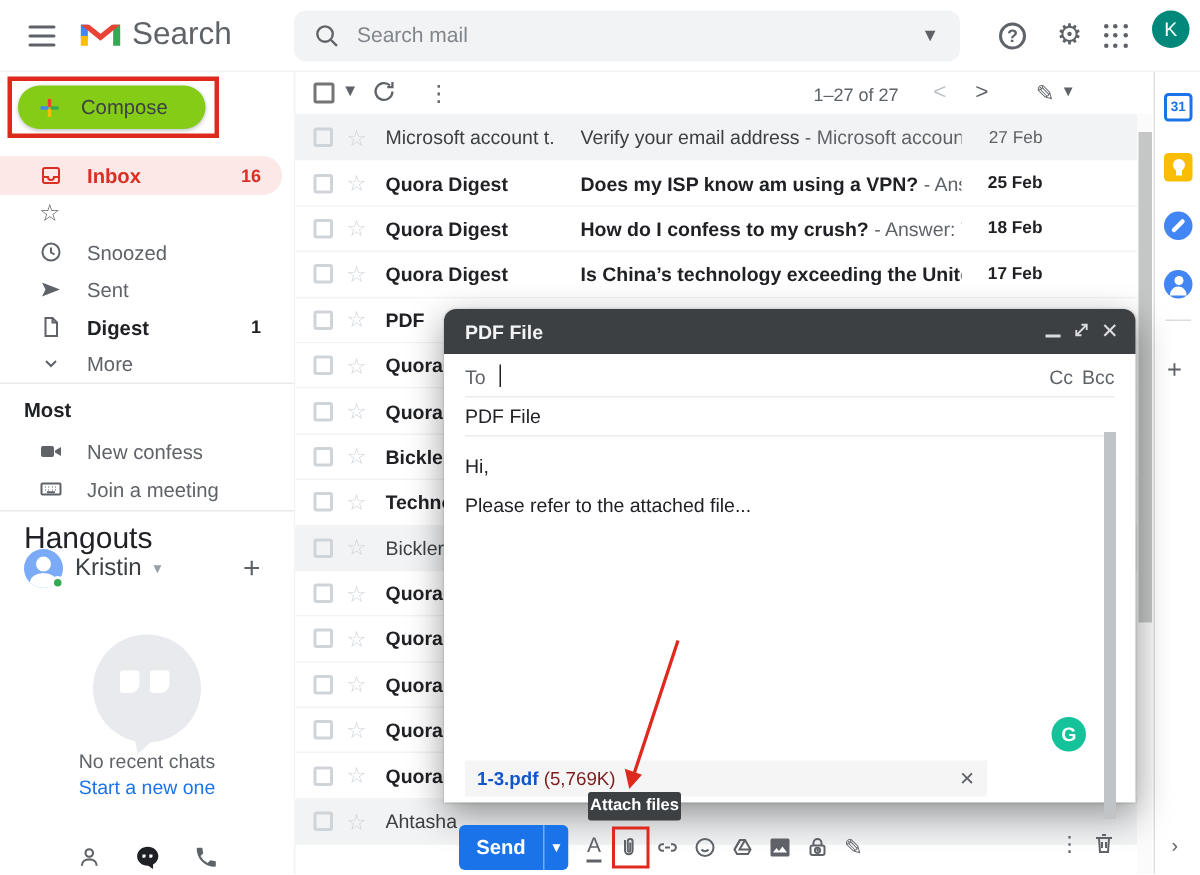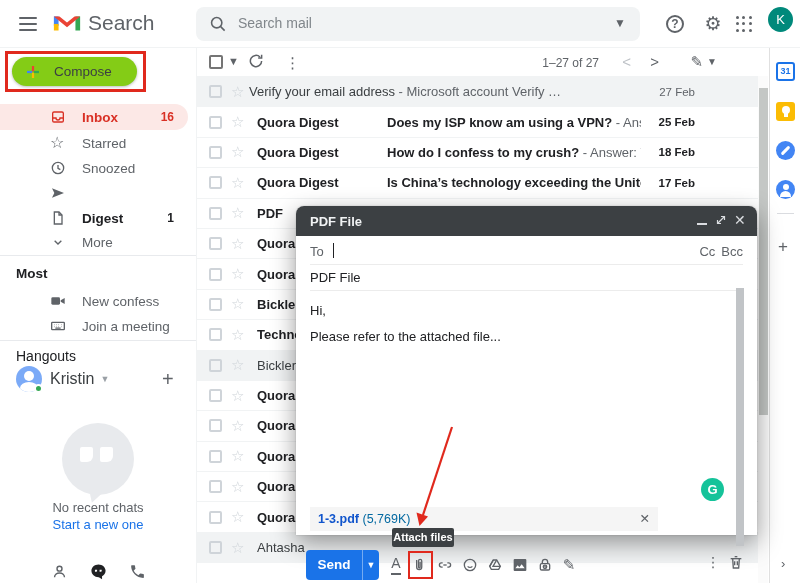--- a/index.html
+++ b/index.html
@@ -24,31 +24,31 @@
   .apps-i { left:736px; top:16px; width:16px; height:16px; display:grid; grid-template-columns:repeat(3,1fr); gap:3px; }
   .apps-i i { width:3px; height:3px; background:#5f6368; border-radius:50%; }
   .avatar-k { position:absolute; left:768px; top:7px; width:25px; height:25px; border-radius:50%; background:#00897b; color:#fff; font-size:13px; text-align:center; line-height:25px; }
 
   
   .sidebar { position:absolute; left:0; top:48px; width:196px; height:535px; background:#fff; }
   .compose-annot { position:absolute; left:5px; top:3px; width:141px; height:41px; border:3px solid #e0291d; z-index:9; pointer-events:none; }
   .compose-btn { position:absolute; left:12px; top:9px; width:125px; height:29px; background:#84cc16; border-radius:15px; box-shadow:0 1px 3px rgba(60,64,67,.35); cursor:pointer; display:flex; align-items:center; }
   .compose-btn .plus { margin-left:12px; }
   .compose-btn .lbl { margin-left:12px; font-size:13.5px; color:#3c4043; }
-  .navitem { position:absolute; left:0; width:188px; height:26px; display:flex; align-items:center; font-size:13.5px; color:#5f6368; cursor:pointer;padding-left:24px; }
+  .navitem { position:absolute; left:0; width:188px; height:26px; display:flex; align-items:center; font-size:13.5px; color:#5f6368; cursor:pointer; }
   .navitem .nicon { width:16px; margin-left:26px; display:flex; color:#5f6368; }
   .navitem .nlabel { margin-left:16px; flex:1; }
   .navitem .ncount { margin-right:14px; font-size:12px; }
   .navitem.active { background:#fce8e6; border-radius:0 14px 14px 0; color:#d93025; font-weight:bold; }
   .navitem.active .nicon { color:#d93025; }
   .navitem.active .ncount { color:#d93025; font-weight:bold; }
   .navitem.bold { color:#202124; font-weight:bold; }
   .sb-divider { position:absolute; left:0; width:196px; height:1px; background:#e8eaed; }
   .sb-title { position:absolute; left:16px; font-size:13.5px; color:#202124; font-weight:bold; }
-  .hang-title { font-weight:normal; color:#202124; font-size:14px; }
+  .hang-title { font-weight:normal; color:#202124; font-size:20px; }
   .kristin-row { position:absolute; left:16px; top:316px; width:168px; height:30px; display:flex; align-items:center; cursor:pointer; }
   .kristin-av { position:relative; width:26px; height:26px; border-radius:50%; background:#7baaf7; overflow:hidden; }
   .kristin-av .head { position:absolute; left:8px; top:5px; width:10px; height:10px; background:#fff; border-radius:50%; }
   .kristin-av .bod { position:absolute; left:4px; top:16px; width:18px; height:12px; background:#fff; border-radius:50%; }
   .presence { position:absolute; left:34px; top:336px; width:9px; height:9px; background:#34a853; border:2px solid #fff; border-radius:50%; }
   .kristin-name { margin-left:8px; font-size:16px; color:#3c4043; }
   .kristin-caret { margin-left:6px; color:#9aa0a6; font-size:9px; }
   .hang-add { position:absolute; left:162px; top:320px; font-size:20px; color:#5f6368; cursor:pointer; }
   .hang-big { position:absolute; left:62px; top:375px; width:72px; height:72px; background:#e8eaed; border-radius:50%; }
   .hang-big .tail { position:absolute; left:24px; top:66px; width:0; height:0; border-left:8px solid transparent; border-right:8px solid transparent; border-top:14px solid #e8eaed; transform:rotate(18deg); }
@@ -113,21 +113,21 @@
   .cw-cursor { position:absolute; left:23px; top:7px; width:1px; height:15px; background:#202124; }
   .cw-ccbcc { position:absolute; right:0; top:8px; color:#5f6368; }
   .cw-ccbcc span { margin-left:6px; cursor:pointer; }
   .cw-subj { position:absolute; left:14px; top:59px; width:433px; height:26px; border-bottom:1px solid #ececec; font-size:13px; color:#202124; line-height:26px; }
   .cw-body { position:absolute; left:14px; top:85px; width:420px; font-size:13px; color:#202124; line-height:16px; }
   .cw-body .l1 { position:absolute; left:0; top:12px; }
   .cw-body .l2 { position:absolute; left:0; top:38px; }
   .cw-scroll { position:absolute; left:440px; top:82px; width:8px; height:258px; background:#c1c4c7; }
   .cw-chip { position:absolute; left:14px; top:301px; width:348px; height:24px; background:#f5f5f5; font-size:12.5px; line-height:24px; }
   .cw-chip .nm { margin-left:8px; color:#1155cc; font-weight:bold; cursor:pointer; }
-  .cw-chip .sz { color:#0369a1; }
+  .cw-chip .sz { color:#7f1d1d; }
   .cw-chip .x { position:absolute; right:8px; top:0; color:#5f6368; cursor:pointer; }
   .send-btn { position:absolute; left:10px; top:344px; height:30px; display:flex; border-radius:4px; overflow:hidden; cursor:pointer; }
   .send-main { background:#1a73e8; color:#fff; font-size:13.5px; font-weight:bold; width:56px; text-align:center; line-height:30px; }
   .send-drop { background:#1a73e8; border-left:1px solid rgba(255,255,255,.4); width:17px; color:#fff; font-size:9px; text-align:center; line-height:30px; }
   .fmt-icon { position:absolute; top:348px; width:22px; height:22px; color:#5f6368; display:flex; align-items:center; justify-content:center; cursor:pointer; }
   .fmt-A { font-size:14px; border-bottom:2px solid #5f6368; line-height:15px; height:19px; }
   .attach-annot { position:absolute; left:112px; top:345px; width:25px; height:28px; border:2.5px solid #e0291d; z-index:5; pointer-events:none; }
   .cw-more { position:absolute; left:410px; top:348px; color:#5f6368; font-size:14px; cursor:pointer; }
   .cw-trash { position:absolute; left:432px; top:348px; color:#5f6368; cursor:pointer; }
   .grammarly { position:absolute; left:405px; top:272px; width:23px; height:23px; border-radius:50%; background:#15c39a; color:#fff; font-weight:bold; font-size:13px; text-align:center; line-height:23px; }
@@ -202,37 +202,37 @@
               <path d="M4 13.5h5a3 3 0 0 0 6 0h5"></path>
             </svg>
           </span>
           <span class="nlabel">Inbox</span>
           <span class="ncount">16</span>
         </div>
         <div class="navitem" style="top: 82px;">
           <span class="nicon">
             <span style="font-size:16px;line-height:16px">☆</span>
           </span>
-          <span class="nlabel">Starred</span>
         </div>
         <div class="navitem" style="top: 107px;">
           <span class="nicon">
             <svg class="gi" width="16" height="16" viewBox="0 0 24 24" fill="none" stroke="currentColor" stroke-width="2">
               <circle cx="12" cy="12" r="8.5"></circle>
               <path d="M12 7.5v5l3.5 2"></path>
             </svg>
           </span>
           <span class="nlabel">Snoozed</span>
         </div>
         <div class="navitem" style="top: 132px;">
           <span class="nicon">
             <svg class="gi" width="16" height="16" viewBox="0 0 24 24" fill="currentColor">
               <path d="M3 5l18 7L3 19l3.5-7z"></path>
             </svg>
           </span>
+          <span class="nlabel">Sent</span>
         </div>
         <div class="navitem bold" style="top: 157px;">
           <span class="nicon">
             <svg class="gi" width="16" height="16" viewBox="0 0 24 24" fill="none" stroke="currentColor" stroke-width="2">
               <path d="M6.5 3h7l4.5 4.5V21h-11.5z"></path>
               <path d="M13.5 3v4.5H18"></path>
             </svg>
           </span>
           <span class="nlabel">Digest</span>
           <span class="ncount">1</span>
@@ -321,20 +321,21 @@
       <div class="pag-text">1–27 of 27</div>
       <div class="pag-prev">&lt;</div>
       <div class="pag-next">&gt;</div>
       <div class="split-pen">✎</div>
       <div class="split-caret">▼</div>
     </div>
     <div class="rows" id="email-rows">
         <div class="erow read">
           <span class="cb"></span>
           <span class="st">☆</span>
+          <span class="sender">Microsoft account t.</span>
           <span class="subj"><span>Verify your email address</span><span class="snip"> - Microsoft account Verify …</span></span>
           <span class="dt">27 Feb</span>
         </div>
         <div class="erow unread">
           <span class="cb"></span>
           <span class="st">☆</span>
           <span class="sender">Quora Digest</span>
           <span class="subj"><span>Does my ISP know am using a VPN?</span><span class="snip"> - Answer: Most…</span></span>
           <span class="dt">25 Feb</span>
         </div>

